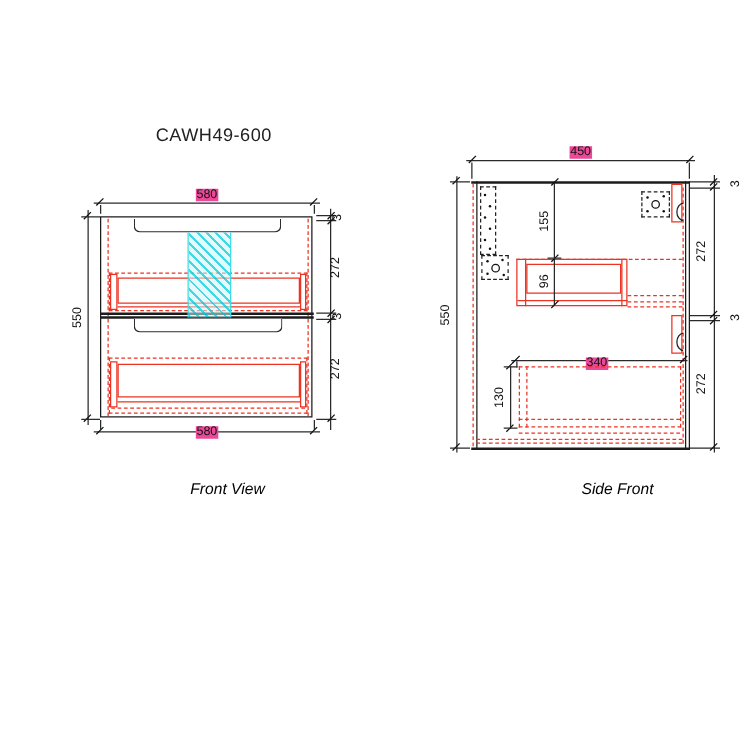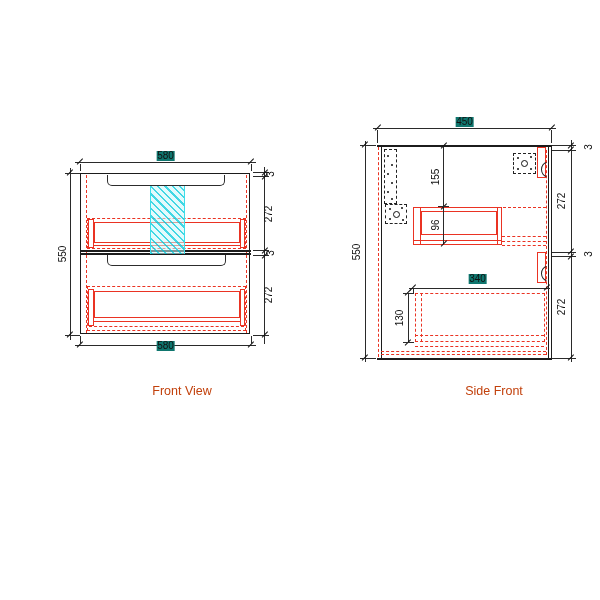--- a/index.html
+++ b/index.html
@@ -15,43 +15,44 @@
   .rv{position:absolute;width:0;border-left:1.1px dashed #ea3323;}
   
   .rsh{position:absolute;height:1.2px;background:#ea3323;}
   .rsv{position:absolute;width:1.2px;background:#ea3323;}
   .rrect{position:absolute;border:1.2px solid #ea3323;background:transparent;}
   .rdrect{position:absolute;border:1.1px dashed #ea3323;background:transparent;}
   
   .tick{position:absolute;width:8px;height:1.3px;background:#111;transform:rotate(-45deg);}
   
   .dlab{position:absolute;font-size:10px;line-height:10px;color:#111;white-space:nowrap;
-        transform:translate(-50%,-50%);background:#0f766e;padding:0 1px;}
+        transform:translate(-50%,-50%);background:#ec4899;padding:0 1px;}
   .dlab.rot{transform:translate(-50%,-50%) rotate(-90deg);background:transparent;}
-  .viewlabel{position:absolute;font-size:12.5px;color:#c2410c;transform:translate(-50%,-50%);white-space:nowrap;}
+  .viewlabel{position:absolute;font-size:12.5px;color:#000000;transform:translate(-50%,-50%);white-space:nowrap;font-style:italic;}
   .title{position:absolute;font-size:14.5px;letter-spacing:.4px;color:#212121;
          transform:translate(-50%,-50%);white-space:nowrap;}
   
   .outline{position:absolute;border:1.6px solid #1b1b1b;background:transparent;}
   .recess{position:absolute;border:1.1px solid #2c2c2c;border-top:none;
           border-radius:0 0 5px 5px;background:#fff;}
   .bracket{position:absolute;border:1.2px dashed #222;background:#fff;}
   .dot{position:absolute;width:2.2px;height:2.2px;background:#111;border-radius:50%;}
   .circ{position:absolute;width:5px;height:5px;border:1px solid #111;border-radius:50%;background:#fff;}
   .hatch{position:absolute;background:repeating-linear-gradient(45deg,
          rgba(32,208,224,.85) 0 1.6px, rgba(205,247,250,.55) 1.6px 5.2px);
          border-left:1px solid #3cdde8;border-right:1px solid #3cdde8;}
   .arc{position:absolute;border:1.2px solid #222;border-radius:50%;background:transparent;
        clip-path:inset(-1px 50% -1px -1px);}
 </style>
 </head>
 <body>
 
 <div class="canvas">
 
+  <div class="title" style="left:171px;top:109px">CAWH49-600</div>
 
   <div>
 
     <div class="hl thin" style="left:75px;top:162px;width:181px"></div>
     <div class="tick" style="left:76px;top:161.4px"></div>
     <div class="tick" style="left:247px;top:161.4px"></div>
     <div class="vl vthin" style="left:79.6px;top:164px;height:7px"></div>
     <div class="vl vthin" style="left:250.6px;top:164px;height:7px"></div>
     <div class="dlab" style="left:165.5px;top:155.5px">580</div>
 
@@ -173,21 +174,21 @@
     <div class="tick" style="left:439.5px;top:205.9px"></div>
     <div class="tick" style="left:439.5px;top:243.2px"></div>
     <div class="hl thin" style="left:438px;top:206.3px;width:11px"></div>
     <div class="dlab rot" style="left:435.5px;top:176.5px">155</div>
     <div class="dlab rot" style="left:436px;top:224.8px">96</div>
 
     <div class="hl thin" style="left:409px;top:288px;width:141px"></div>
     <div class="tick" style="left:409px;top:287.4px"></div>
     <div class="tick" style="left:542.5px;top:287.4px"></div>
     <div class="vl vthin" style="left:412.7px;top:289px;height:5px"></div>
-    <div class="dlab" style="left:477.5px;top:279px">340</div>
+    <div class="dlab" style="left:477.5px;top:291px">340</div>
 
     <div class="rdrect" style="left:414.5px;top:292.8px;width:128px;height:47.5px"></div>
     <div class="rv" style="left:421.3px;top:293px;height:49px"></div>
     <div class="rh" style="left:415px;top:335.3px;width:129px"></div>
     <div class="rh" style="left:415px;top:345.5px;width:129px"></div>
 
     <div class="vl vthin" style="left:407.7px;top:293px;height:49.5px"></div>
     <div class="tick" style="left:404px;top:292.4px"></div>
     <div class="tick" style="left:404px;top:341.7px"></div>
     <div class="hl thin" style="left:403px;top:292.7px;width:11px"></div>

